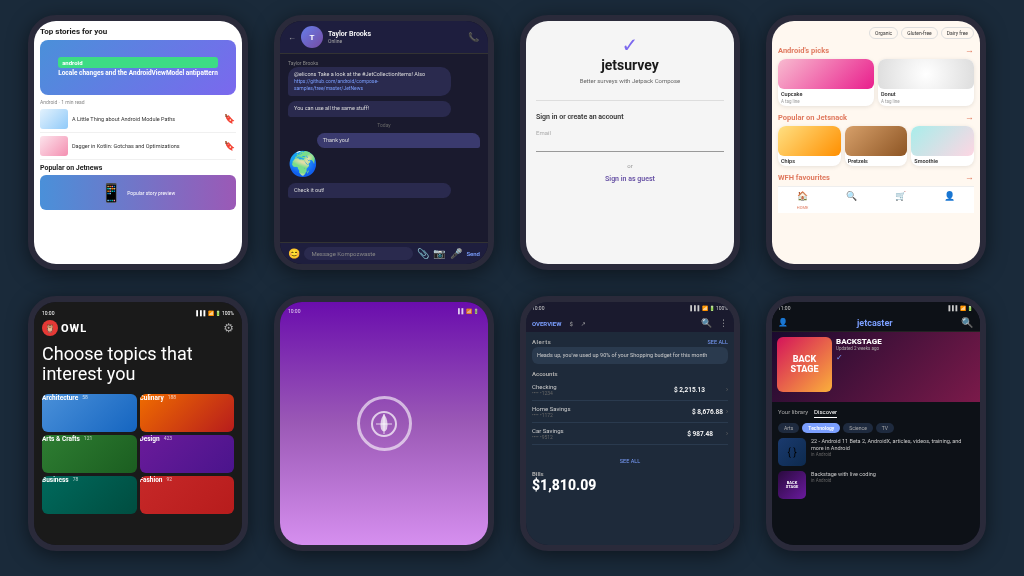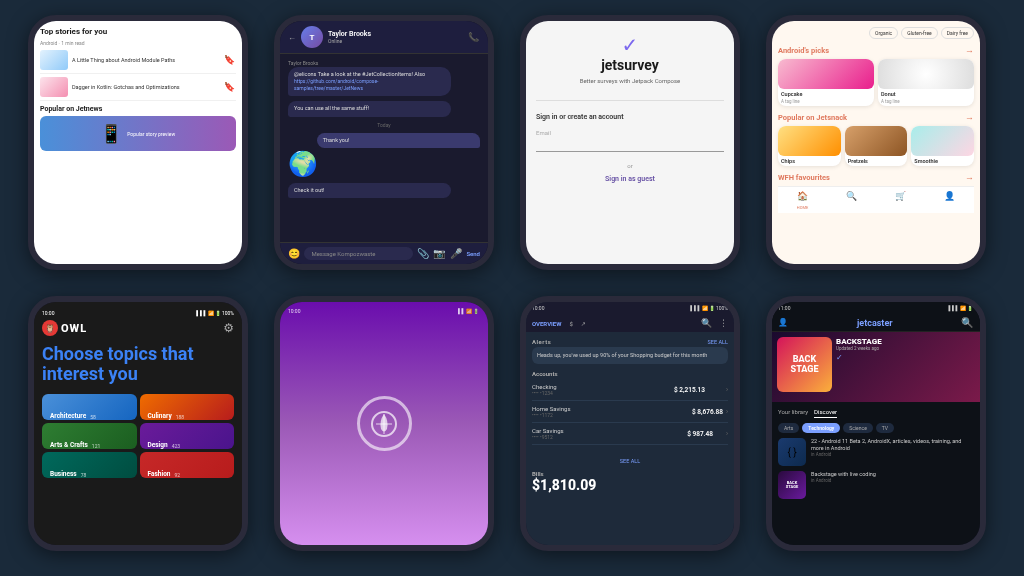--- a/index.html
+++ b/index.html
@@ -403,36 +403,36 @@
       font-weight: 800;
       color: white;
       letter-spacing: 1px;
     }
     .owl-gear {
       font-size: 12px;
       color: #aaa;
     }
     .owl-title {
       font-size: 18px;
-      font-weight: 700;
-      color: #3b82f6;
+      font-weight: 400;
+      color: #ffffff;
       line-height: 1.1;
       margin-bottom: 10px;
     }
     .owl-topics-grid {
       display: grid;
       grid-template-columns: 1fr 1fr;
       gap: 3px;
     }
     .owl-topic {
       border-radius: 6px;
-      height: 26px;
-      display: flex;
-      align-items: flex-end;
-      padding: 0 8px;
+      height: 38px;
+      display: flex;
+      align-items: flex-start;
+      padding: 0 0;
       gap: 4px;
       overflow: hidden;
       position: relative;
     }
     .owl-topic-label {
       font-size: 6.5px;
       font-weight: 700;
       color: white;
       z-index: 1;
       position: relative;
@@ -710,20 +710,26 @@
     }
   </style>
 </head>
 <body>
 
 <div class="grid">
 
   <div class="phone">
     <div class="phone-screen jetnews-screen">
       <div class="jetnews-header">Top stories for you</div>
+      <div class="jetnews-hero">
+        <div>
+          <div class="android-logo">android</div>
+          <div style="color:white;font-size:6.5px;font-weight:700;line-height:1.2">Locale changes and the AndroidViewModel antipattern</div>
+        </div>
+      </div>
       <div class="jetnews-meta">Android · 1 min read</div>
       <div class="jetnews-list-item">
         <div class="jetnews-thumb" style="background:linear-gradient(135deg,#e3f2fd,#90caf9);"></div>
         <div class="jetnews-item-text">A Little Thing about Android Module Paths</div>
         <div style="font-size:9px;color:#999">🔖</div>
       </div>
       <div class="jetnews-list-item">
         <div class="jetnews-thumb" style="background:linear-gradient(135deg,#fce4ec,#f48fb1);"></div>
         <div class="jetnews-item-text">Dagger in Kotlin: Gotchas and Optimizations</div>
         <div style="font-size:9px;color:#999">🔖</div>

